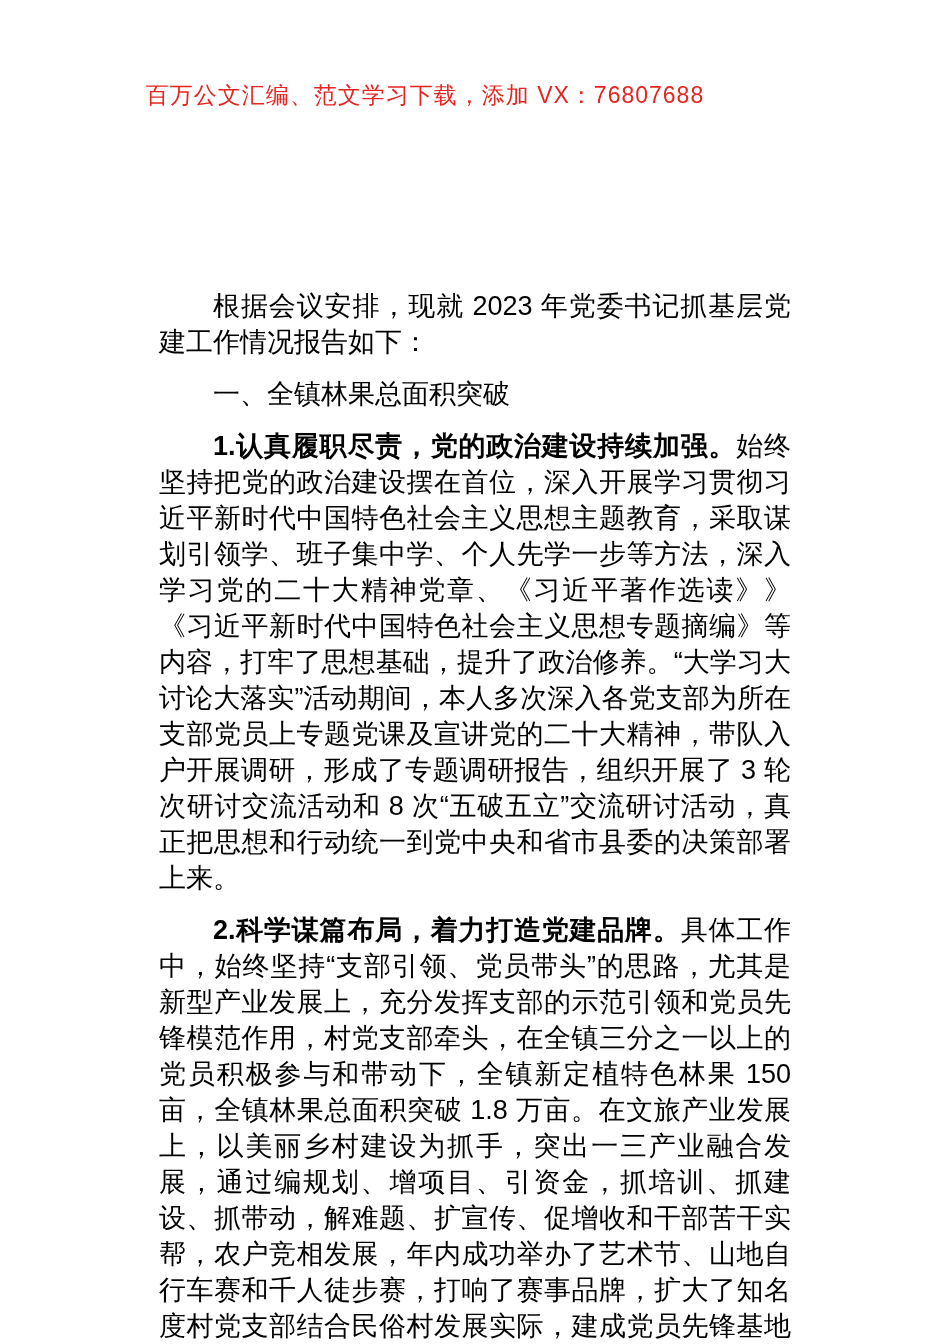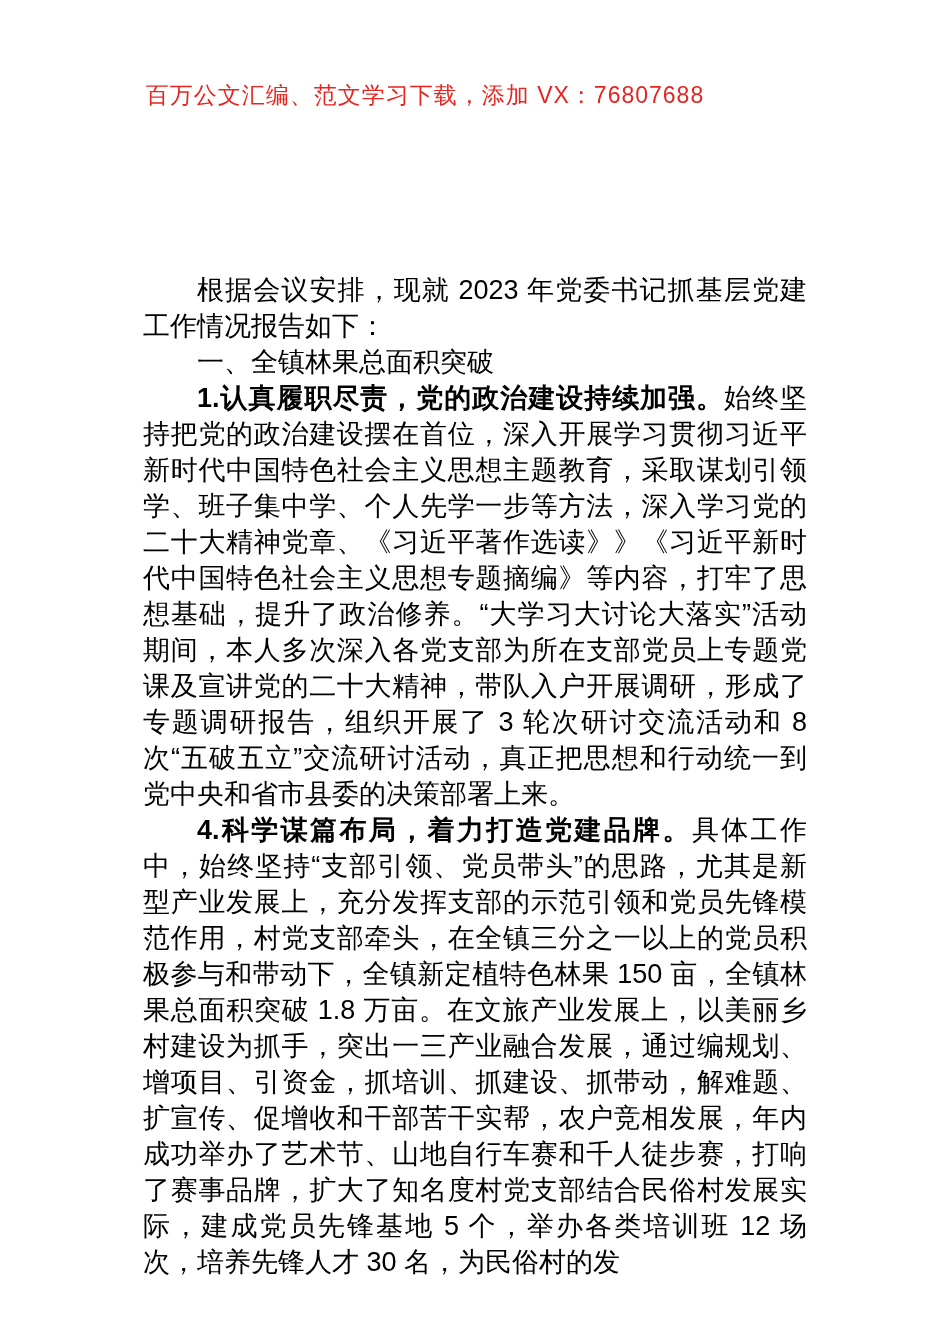--- a/index.html
+++ b/index.html
@@ -40,34 +40,34 @@
   .content {
     position: absolute;
     top: 272px;
     left: 143px;
     width: 664px;
     font-size: 27px;
     line-height: 36px;
     text-align: justify;
   }
   .content p {
-    margin: 0;
+    margin: 16px;
     padding: 0;
     text-indent: 2em;
   }
   .content p strong {
     font-weight: 700;
   }
 </style>
 </head>
 <body>
 
 <div class="page" style="color: rgb(0, 0, 0);">
   <div class="promo" style="color: rgb(230, 36, 32);">百万公文汇编、范文学习下载，添加 VX：76807688</div>
 
 
   <div class="content">
       <p><span>根据会议安排，现就 2023 年党委书记抓基层党建工作情况报告如下：</span></p>
       <p><span>一、全镇林果总面积突破</span></p>
       <p><strong>1.认真履职尽责，党的政治建设持续加强。</strong><span>始终坚持把党的政治建设摆在首位，深入开展学习贯彻习近平新时代中国特色社会主义思想主题教育，采取谋划引领学、班子集中学、个人先学一步等方法，深入学习党的二十大精神党章、《习近平著作选读》》《习近平新时代中国特色社会主义思想专题摘编》等内容，打牢了思想基础，提升了政治修养。“大学习大讨论大落实”活动期间，本人多次深入各党支部为所在支部党员上专题党课及宣讲党的二十大精神，带队入户开展调研，形成了专题调研报告，组织开展了 3 轮次研讨交流活动和 8 次“五破五立”交流研讨活动，真正把思想和行动统一到党中央和省市县委的决策部署上来。</span></p>
-      <p><strong>4.科学谋篇布局，着力打造党建品牌。</strong><span>具体工作中，始终坚持“支部引领、党员带头”的思路，尤其是新型产业发展上，充分发挥支部的示范引领和党员先锋模范作用，村党支部牵头，在全镇三分之一以上的党员积极参与和带动下，全镇新定植特色林果 150 亩，全镇林果总面积突破 1.8 万亩。在文旅产业发展上，以美丽乡村建设为抓手，突出一三产业融合发展，通过编规划、增项目、引资金，抓培训、抓建设、抓带动，解难题、扩宣传、促增收和干部苦干实帮，农户竞相发展，年内成功举办了艺术节、山地自行车赛和千人徒步赛，打响了赛事品牌，扩大了知名度村党支部结合民俗村发展实际，建成党员先锋基地 5 个，举办各类培训班 12 场次，培养先锋人才 30 名，为民俗村的发</span></p>
+      <p><strong>2.科学谋篇布局，着力打造党建品牌。</strong><span>具体工作中，始终坚持“支部引领、党员带头”的思路，尤其是新型产业发展上，充分发挥支部的示范引领和党员先锋模范作用，村党支部牵头，在全镇三分之一以上的党员积极参与和带动下，全镇新定植特色林果 150 亩，全镇林果总面积突破 1.8 万亩。在文旅产业发展上，以美丽乡村建设为抓手，突出一三产业融合发展，通过编规划、增项目、引资金，抓培训、抓建设、抓带动，解难题、扩宣传、促增收和干部苦干实帮，农户竞相发展，年内成功举办了艺术节、山地自行车赛和千人徒步赛，打响了赛事品牌，扩大了知名度村党支部结合民俗村发展实际，建成党员先锋基地 5 个，举办各类培训班 12 场次，培养先锋人才 30 名，为民俗村的发</span></p>
     </div>
 </div>
 
 </body></html>

